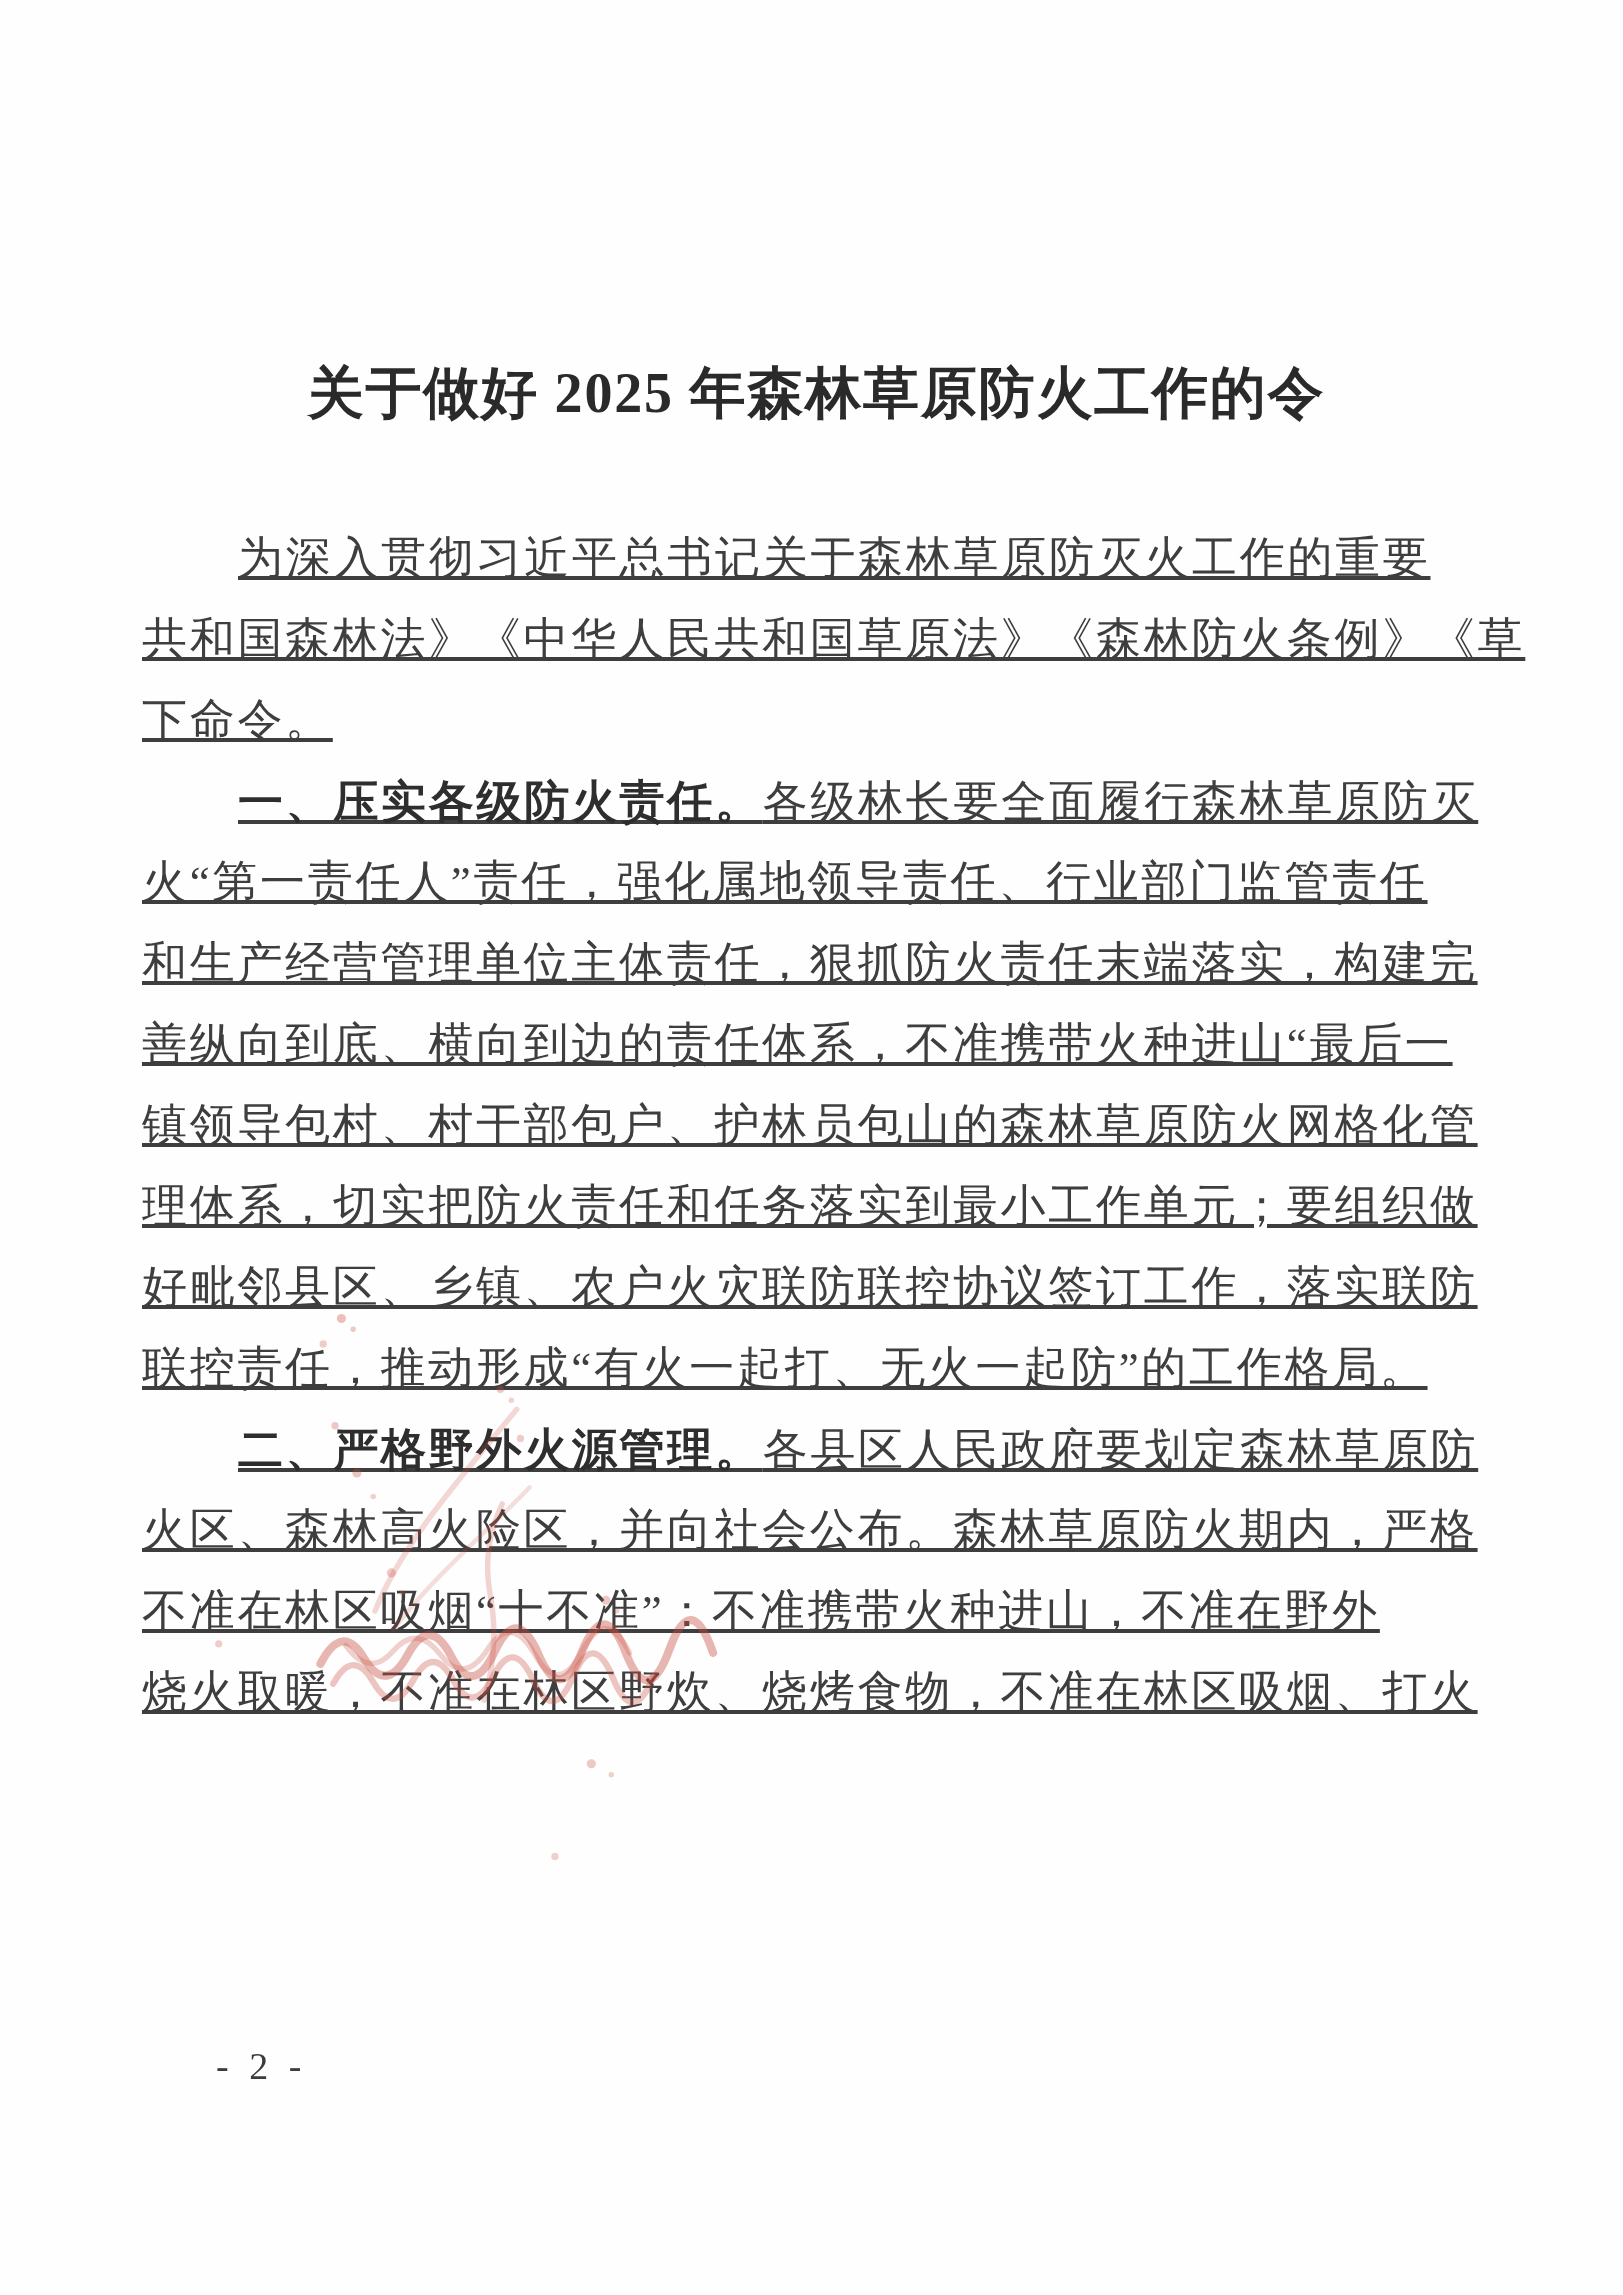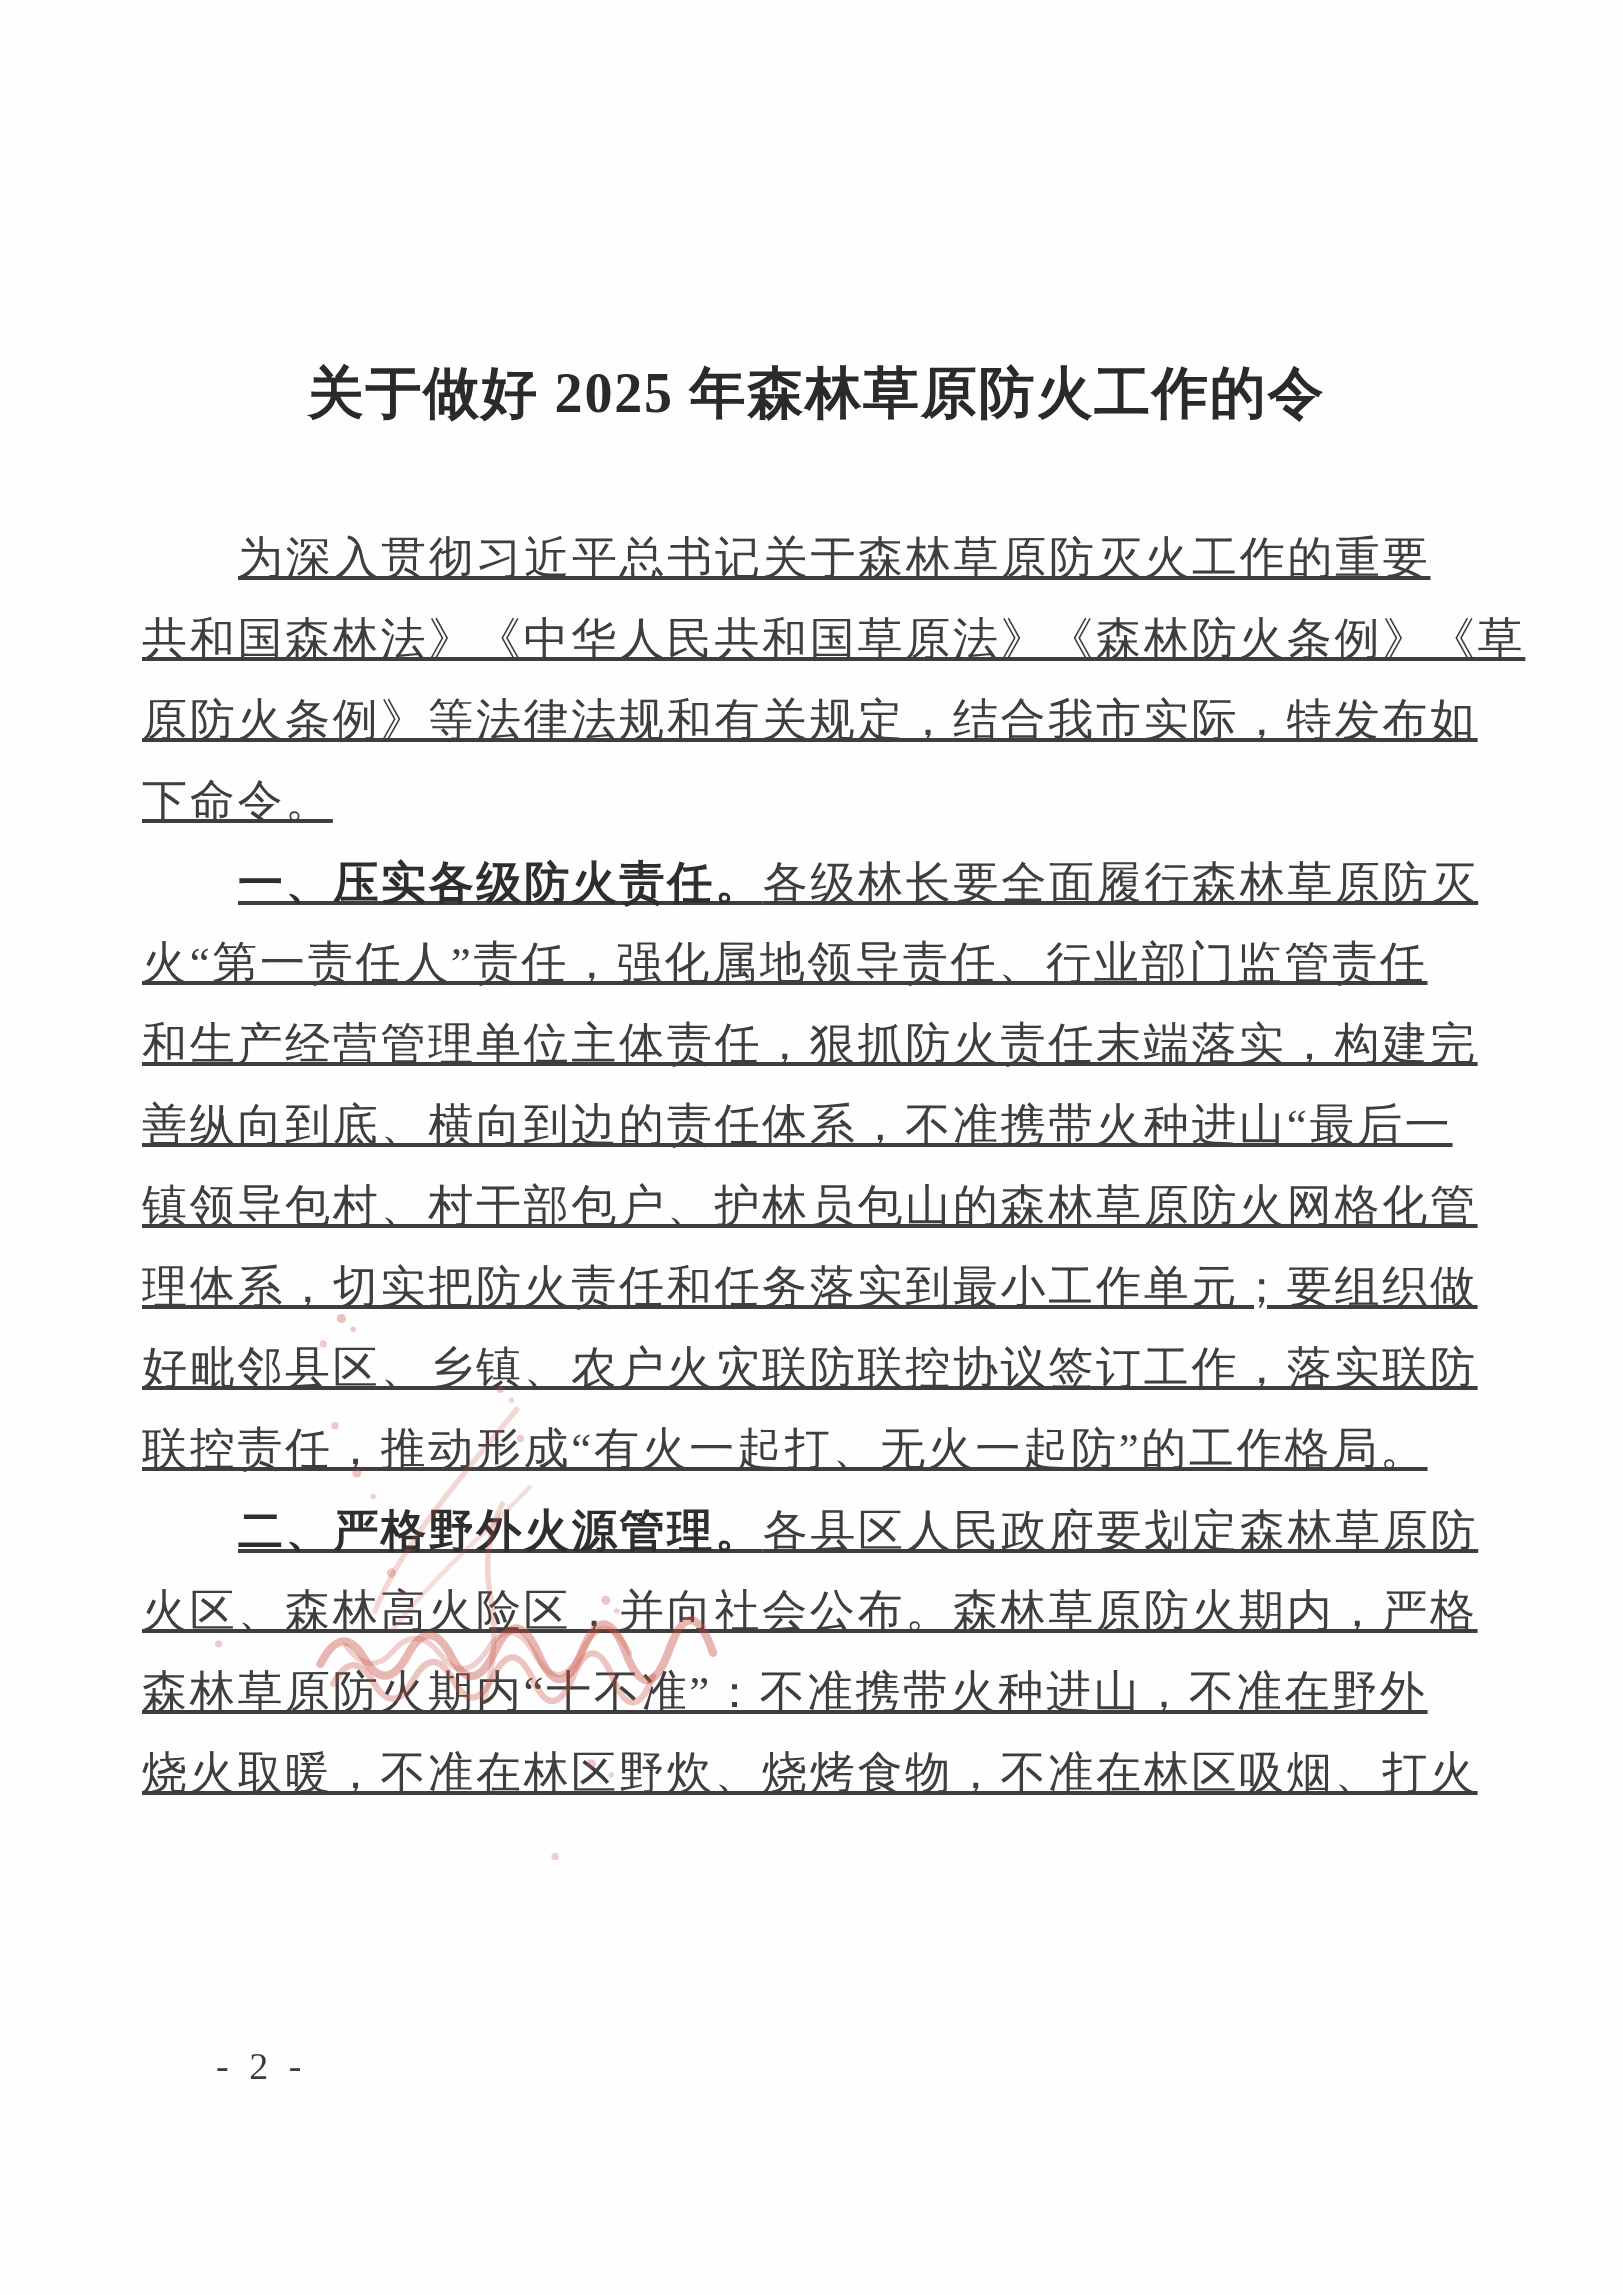--- a/index.html
+++ b/index.html
@@ -56,33 +56,32 @@
 </head>
 <body>
 
 <div class="page">
 
   <div class="doc-title">关于做好 2025 年森林草原防火工作的令</div>
 
   <div class="body-text">
       <div class="line indent">为深入贯彻习近平总书记关于森林草原防灭火工作的重要</div>
       <div class="line">共和国森林法》《中华人民共和国草原法》《森林防火条例》《草</div>
-      <div class="line">原防火条例》等法律法规和有关规定，结合我市实际，特发布如</div>
       <div class="line">下命令。</div>
       <div class="line indent"><span class="hd">一、压实各级防火责任。</span>各级林长要全面履行森林草原防灭</div>
       <div class="line">火“第一责任人”责任，强化属地领导责任、行业部门监管责任</div>
       <div class="line">和生产经营管理单位主体责任，狠抓防火责任末端落实，构建完</div>
       <div class="line">善纵向到底、横向到边的责任体系，不准携带火种进山“最后一</div>
       <div class="line">镇领导包村、村干部包户、护林员包山的森林草原防火网格化管</div>
       <div class="line">理体系，切实把防火责任和任务落实到最小工作单元；要组织做</div>
       <div class="line">好毗邻县区、乡镇、农户火灾联防联控协议签订工作，落实联防</div>
       <div class="line">联控责任，推动形成“有火一起打、无火一起防”的工作格局。</div>
       <div class="line indent"><span class="hd">二、严格野外火源管理。</span>各县区人民政府要划定森林草原防</div>
       <div class="line">火区、森林高火险区，并向社会公布。森林草原防火期内，严格</div>
-      <div class="line">森林草原防火期内“十不准”：不准携带火种进山，不准在野外</div>
+      <div class="line">不准在林区吸烟“十不准”：不准携带火种进山，不准在野外</div>
       <div class="line">烧火取暖，不准在林区野炊、烧烤食物，不准在林区吸烟、打火</div>
     </div>
 
   <svg class="red-ink" width="582" height="618" viewBox="0 0 640 680">
     <g fill="none" stroke="#c84c3f" stroke-linecap="round">
 
       <g stroke="none" fill="#c84c3f">
         <circle cx="195" cy="50" r="5" opacity="0.35"></circle>
         <circle cx="208" cy="62" r="3" opacity="0.30"></circle>
         <circle cx="175" cy="78" r="4" opacity="0.28"></circle>

